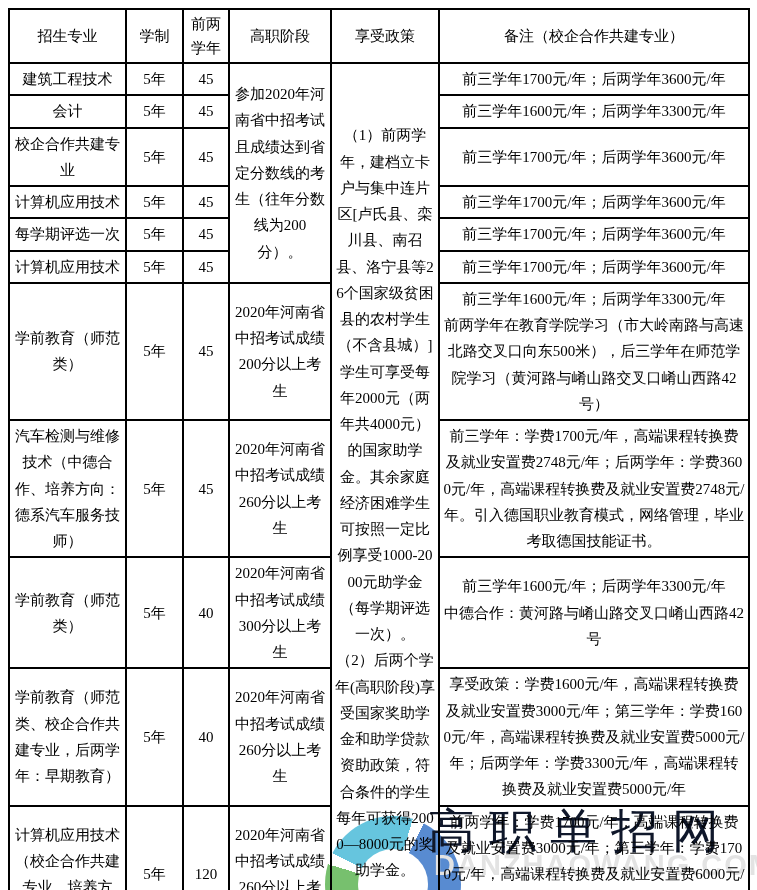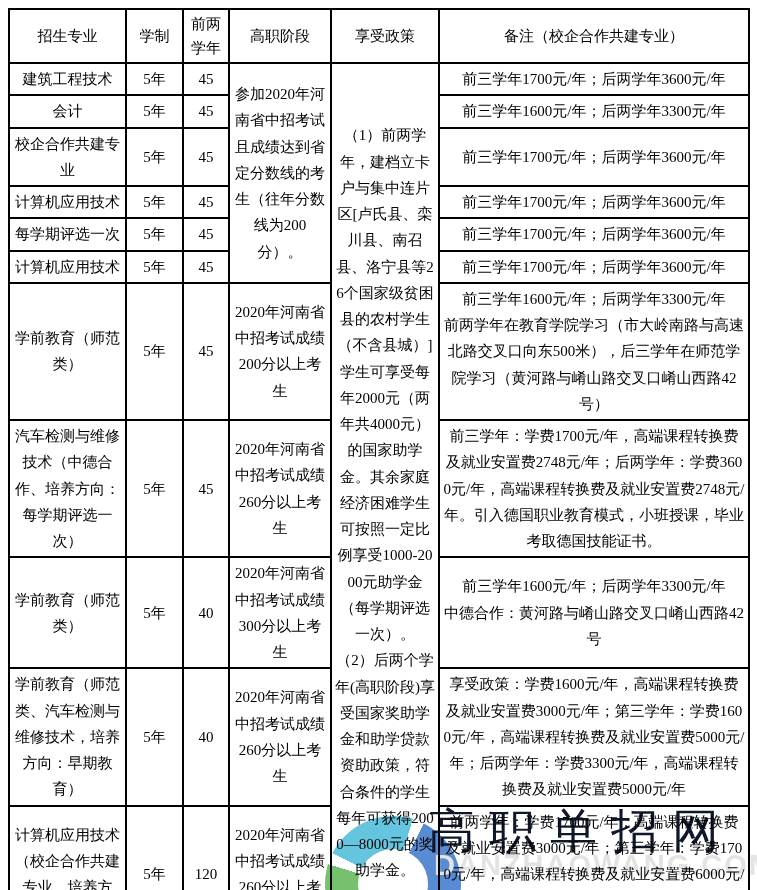--- a/index.html
+++ b/index.html
@@ -137,40 +137,40 @@
     <td>5年</td>
     <td>45</td>
     <td class="target">2020年河南省中招考试成绩200分以上考生</td>
     <td class="note">
       <div>前三学年1600元/年；后两学年3300元/年</div>
       <div>前两学年在教育学院学习（市大岭南路与高速北路交叉口向东500米），后三学年在师范学院学习（黄河路与崤山路交叉口崤山西路42号）</div>
     </td>
   </tr>
 
   <tr style="height:130px">
-    <td>汽车检测与维修技术（中德合作、培养方向：每学期评选一次）</td>
+    <td>汽车检测与维修技术（中德合作、培养方向：德系汽车服务技师）</td>
     <td>5年</td>
     <td>45</td>
     <td class="target">2020年河南省中招考试成绩260分以上考生</td>
-    <td class="note">前三学年：学费1700元/年，高端课程转换费及就业安置费2748元/年；后两学年：学费3600元/年，高端课程转换费及就业安置费2748元/年。引入德国职业教育模式，小班授课，毕业考取德国技能证书。</td>
+    <td class="note">前三学年：学费1700元/年，高端课程转换费及就业安置费2748元/年；后两学年：学费3600元/年，高端课程转换费及就业安置费2748元/年。引入德国职业教育模式，网络管理，毕业考取德国技能证书。</td>
   </tr>
 
   <tr style="height:98px">
     <td>学前教育（师范类）</td>
     <td>5年</td>
     <td>40</td>
     <td class="target">2020年河南省中招考试成绩300分以上考生</td>
     <td class="note">
       <div>前三学年1600元/年；后两学年3300元/年</div>
       <div>中德合作：黄河路与崤山路交叉口崤山西路42号</div>
     </td>
   </tr>
 
   <tr style="height:134px">
-    <td>学前教育（师范类、汽车检测与维修技术，培养方向：早期教育）</td>
+    <td>学前教育（师范类、校企合作共建专业，后两学年：早期教育）</td>
     <td>5年</td>
     <td>40</td>
     <td class="target">2020年河南省中招考试成绩260分以上考生</td>
     <td class="note">享受政策：学费1600元/年，高端课程转换费及就业安置费3000元/年；第三学年：学费1600元/年，高端课程转换费及就业安置费5000元/年；后两学年：学费3300元/年，高端课程转换费及就业安置费5000元/年</td>
   </tr>
 
   <tr style="height:118px">
     <td>计算机应用技术（校企合作共建专业、培养方向：网络管理）</td>
     <td>5年</td>
     <td>120</td>

